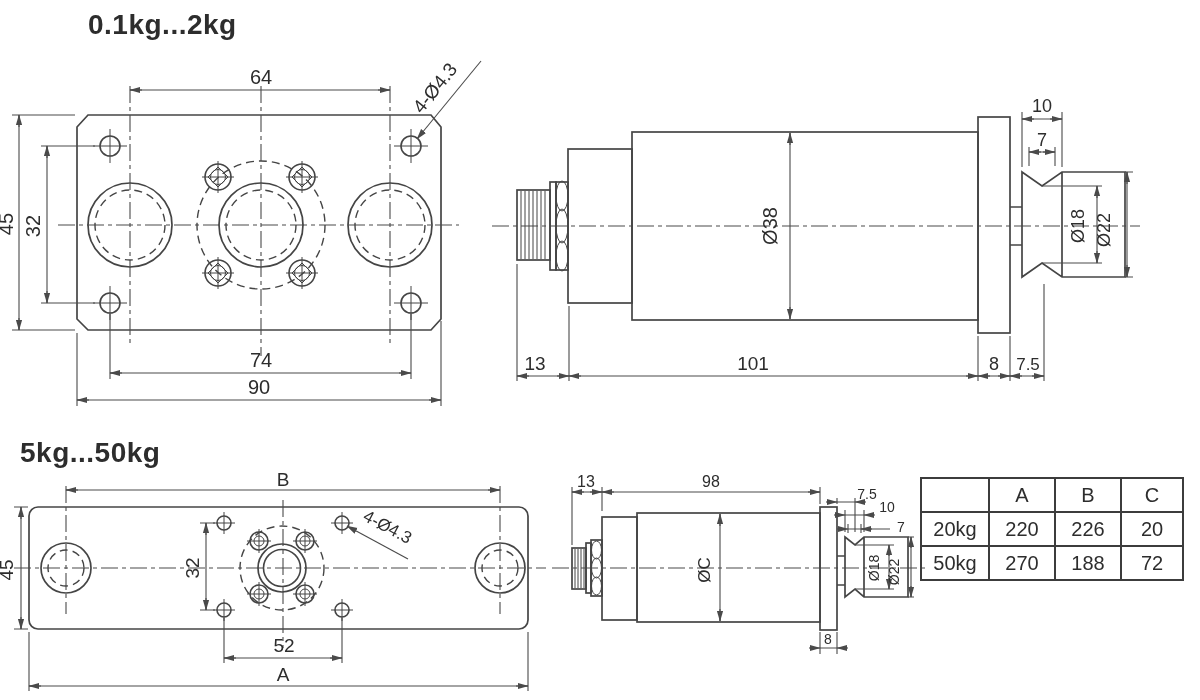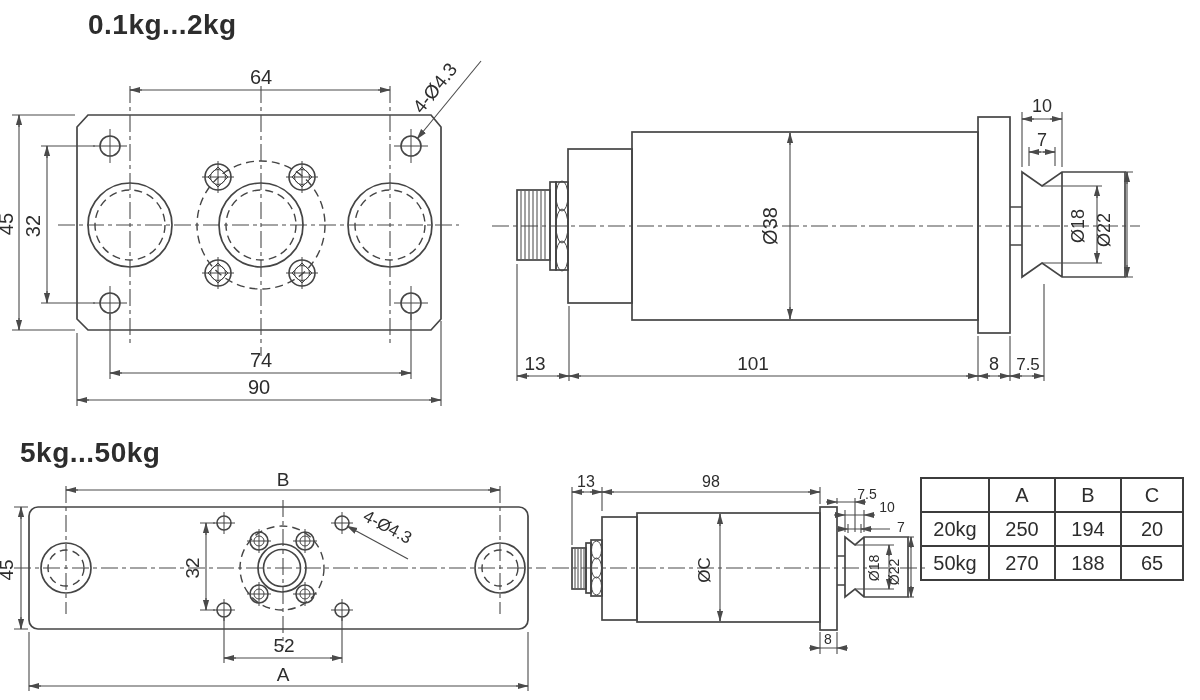--- a/index.html
+++ b/index.html
@@ -294,26 +294,26 @@
     </colgroup>
     <tbody>
           <tr>
       <th></th>
       <th>A</th>
       <th>B</th>
       <th>C</th>
     </tr>
     <tr>
       <td>20kg</td>
-      <td>250</td>
-      <td>194</td>
+      <td>220</td>
+      <td>226</td>
       <td>20</td>
     </tr>
     <tr>
       <td>50kg</td>
       <td>270</td>
       <td>188</td>
-      <td>65</td>
+      <td>72</td>
     </tr>
   </tbody>
       </table>
 </div>
 </div>
 
 </body></html>

